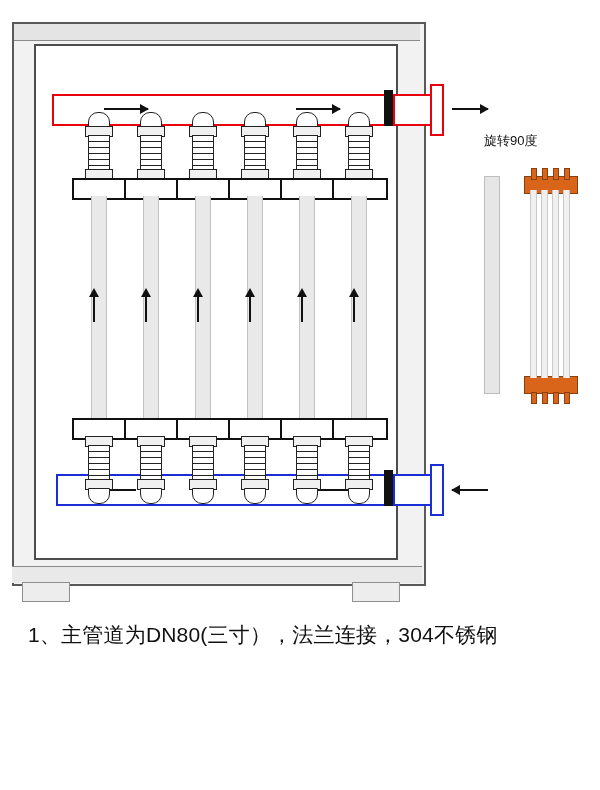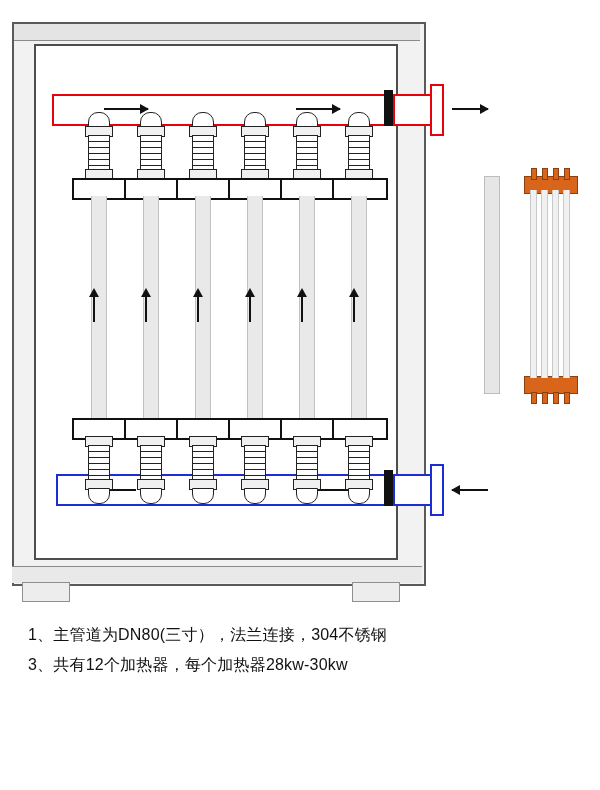--- a/index.html
+++ b/index.html
@@ -65,21 +65,21 @@
   
   #rot-label{left:484px;top:132px;width:110px;font-size:13px;color:#111;}
   #detail-plate{left:484px;top:176px;width:14px;height:216px;background:#e6e6e6;border:1px solid #bdbdbd;}
   #detail-top-block{left:524px;top:176px;width:52px;height:16px;background:#d9651a;border:1px solid #8a4010;}
   #detail-bot-block{left:524px;top:376px;width:52px;height:16px;background:#d9651a;border:1px solid #8a4010;}
   .detail-tube{position:absolute;width:5px;top:190px;height:188px;background:#f0f0f0;border-left:1px solid #c9c9c9;border-right:1px solid #c9c9c9;}
   .detail-pin{position:absolute;width:4px;height:10px;background:#d9651a;border:1px solid #8a4010;}
 
   
   #notes{left:28px;top:620px;width:540px;color:#111;}
-  #notes .nt{font-size:16px;line-height:30px;letter-spacing:0.2px;}
+  #notes .nt{font-size:21px;line-height:30px;letter-spacing:0.2px;}
   #notes .nt.head{font-size:16px;}
   #watermark{
     left:0;top:756px;width:600px;text-align:center;
     font-size:17px;color:#9a9a9a;letter-spacing:1px;
     font-family:"Liberation Serif","DejaVu Serif",serif;
   }
 </style>
 </head>
 <body>
 
@@ -289,20 +289,21 @@
       <i style="top:23px"></i>
       <i style="top:29px"></i>
   </div>
   <div class="nut abs" style="left:345px;top:479px;"></div>
   <div class="capdome down abs" style="left:348px;top:488px;"></div>
   <div class="arrow up abs" style="left:353px;top:296px;">
     <div class="shaftv" style="height:26px;"></div>
       <div class="headv"></div>
   </div>
 
+  <div class="abs" id="rot-label">旋转90度</div>
   <div class="abs" id="detail-plate"></div>
   <div class="abs" id="detail-top-block"></div>
   <div class="abs" id="detail-bot-block"></div>
 
   <div class="detail-tube abs" style="left:530px;"></div>
   <div class="detail-tube abs" style="left:541px;"></div>
   <div class="detail-tube abs" style="left:552px;"></div>
   <div class="detail-tube abs" style="left:563px;"></div>
 
   <div class="detail-pin abs" style="left:531px;top:168px;"></div>
@@ -310,16 +311,15 @@
   <div class="detail-pin abs" style="left:553px;top:168px;"></div>
   <div class="detail-pin abs" style="left:564px;top:168px;"></div>
 
   <div class="detail-pin abs" style="left:531px;top:392px;"></div>
   <div class="detail-pin abs" style="left:542px;top:392px;"></div>
   <div class="detail-pin abs" style="left:553px;top:392px;"></div>
   <div class="detail-pin abs" style="left:564px;top:392px;"></div>
 
   <div class="abs" id="notes">
     <div class="nt">1、主管道为DN80(三寸），法兰连接，304不锈钢</div>
-    <div class="nt">3、共有12个加热器，每个加热器28kw-30kw</div>
   </div>
 
 </div>
 
 </body></html>

